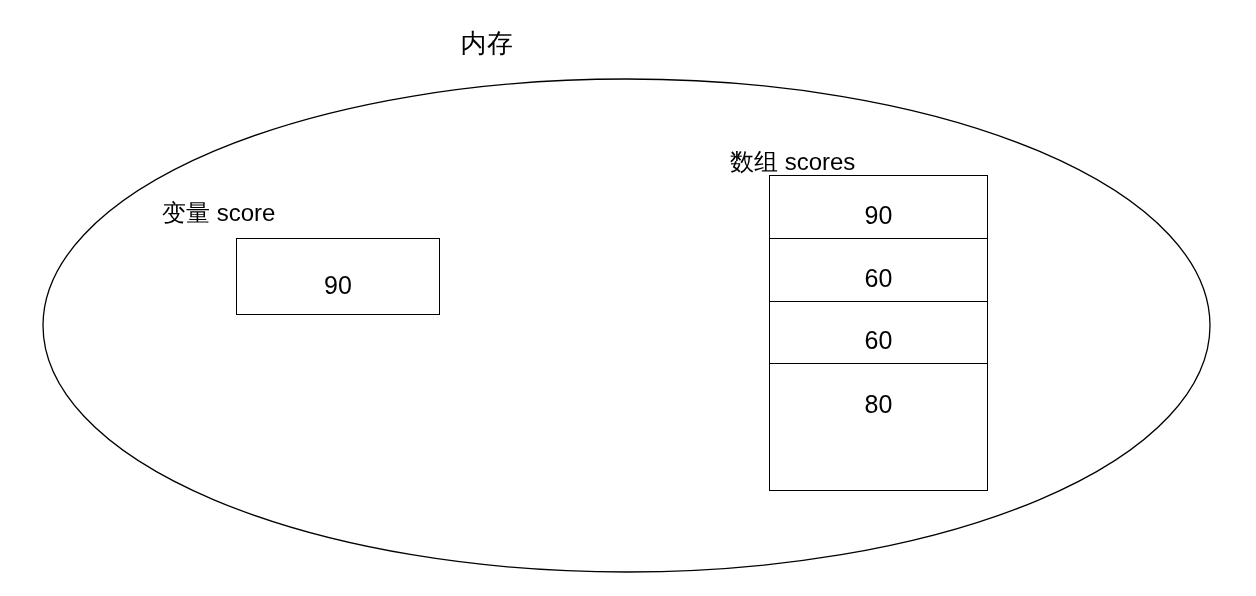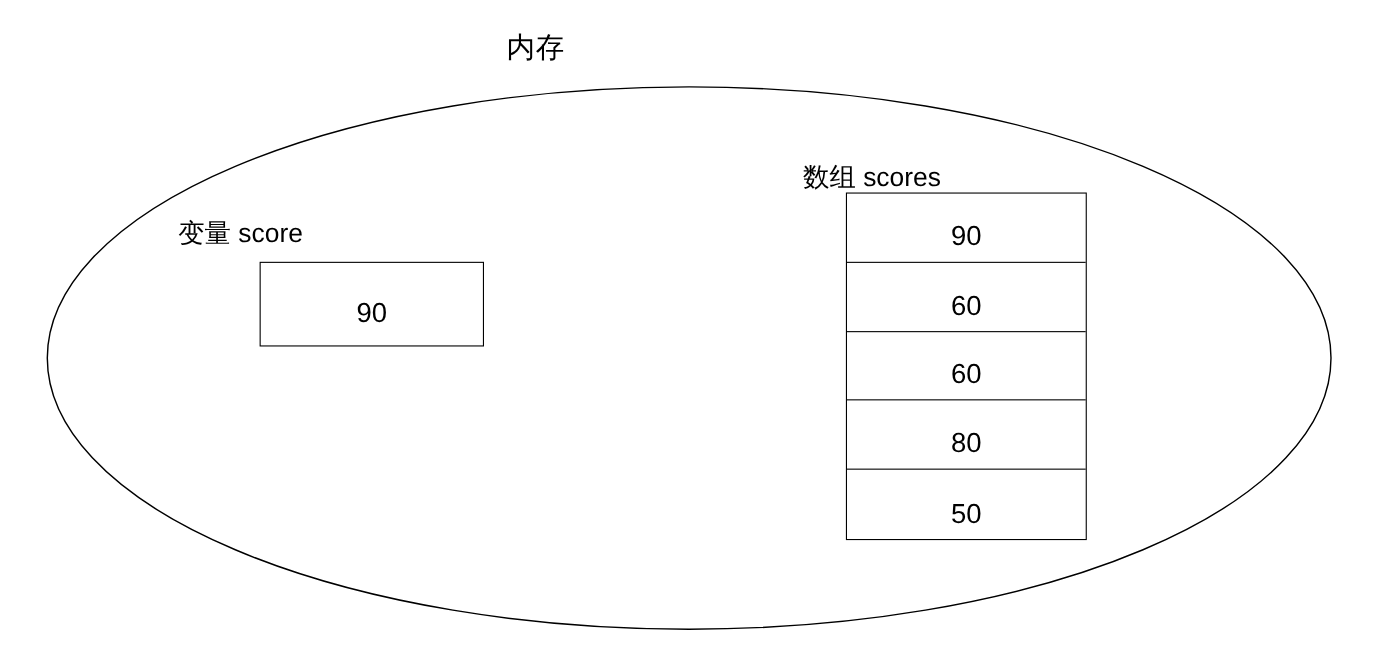--- a/index.html
+++ b/index.html
@@ -127,18 +127,15 @@
     </div>
     <div class="array-cell">
       <div class="cell-value">60</div>
     </div>
     <div class="array-cell">
       <div class="cell-value">60</div>
     </div>
     <div class="array-cell">
       <div class="cell-value">80</div>
     </div>
-    <div class="array-cell">
-      <div class="cell-value">50</div>
-    </div>
   </div>
 
 </div>
 
 </body></html>

